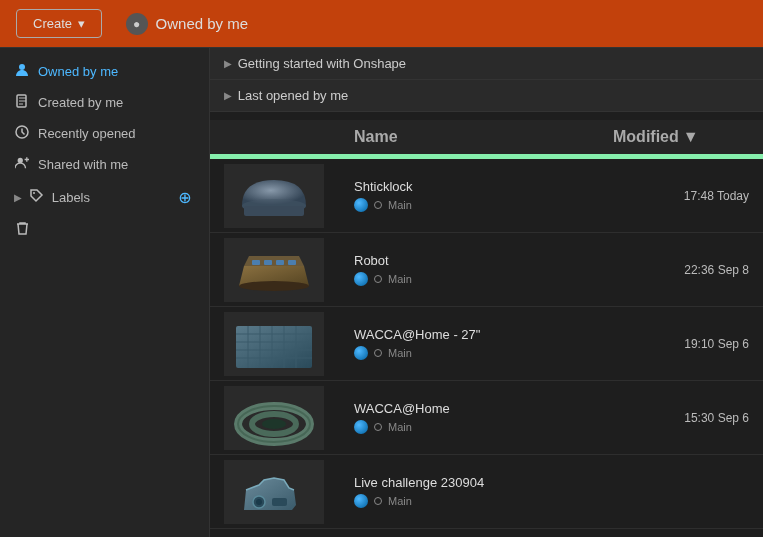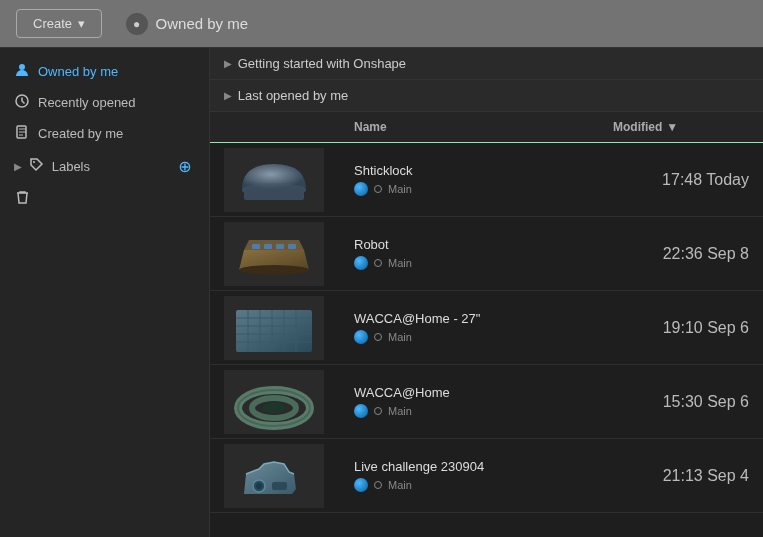--- a/index.html
+++ b/index.html
@@ -10,21 +10,21 @@
       color: #ccc;
       font-family: 'Segoe UI', Arial, sans-serif;
       font-size: 13px;
       overflow: hidden;
       display: flex;
       flex-direction: column;
     }
 
     
     .topbar {
-      background: #737373;
+      background: #c2410c;
       height: 48px;
       display: flex;
       align-items: center;
       padding: 0 16px;
       border-bottom: 1px solid #333;
       flex-shrink: 0;
     }
     .create-btn {
       background: transparent;
       border: 1.5px solid #aaa;
@@ -127,24 +127,25 @@
       font-size: 10px;
       color: #888;
     }
 
     
     .table-header {
       display: grid;
       grid-template-columns: 130px 1fr 160px;
       padding: 8px 14px;
       background: #252525;
-      border-bottom: 1px solid #86efac;
+      border-bottom: 5px solid #86efac;
       color: #aaa;
       font-weight: 600;
-      font-size: 12px;
+      font-size: 16px;
+      margin-top: 8px;
     }
     .table-header .col-modified {
       display: flex;
       align-items: center;
       gap: 4px;
       padding-left: 24px;
     }
 
     .doc-row {
       display: grid;
@@ -188,21 +189,21 @@
     }
     .branch-dot {
       width: 8px; height: 8px;
       border: 1.5px solid #888;
       border-radius: 50%;
       display: inline-block;
       flex-shrink: 0;
     }
     .doc-modified {
       color: #bbb;
-      font-size: 16px;
+      font-size: 12px;
       text-align: right;
     }
 
     
     .thumb-svg {
       width: 100px;
       height: 64px;
     }
   </style>
 </head>
@@ -228,38 +229,48 @@
         <svg width="14" height="14" viewBox="0 0 14 14" fill="#4db8ff">
             <circle cx="7" cy="4" r="3"></circle>
             <path d="M1 13c0-3.3 2.7-6 6-6s6 2.7 6 6"></path>
           </svg>
       </span>
       <span class="si-label" style="color:#4db8ff">Owned by me</span>
     </div>
 
     <div class="sidebar-item">
       <span class="si-icon">
+        <svg width="13" height="14" viewBox="0 0 13 14" fill="#bbb">
+            <rect x="1" y="1" width="9" height="12" rx="1" fill="none" stroke="#bbb" stroke-width="1.5"></rect>
+            <path d="M3 4h7M3 7h7M3 10h4" stroke="#bbb" stroke-width="1"></path>
+          </svg>
+      </span>
+      <span class="si-label">Created by me</span>
+    </div>
+
+    <div class="sidebar-item">
+      <span class="si-icon">
         <svg width="14" height="14" viewBox="0 0 14 14" fill="none" stroke="#bbb" stroke-width="1.5">
             <circle cx="7" cy="7" r="6"></circle>
             <path d="M7 3.5V7l2.5 2.5"></path>
           </svg>
       </span>
       <span class="si-label">Recently opened</span>
     </div>
 
     <div class="sidebar-item">
       <span class="si-icon">
-        <svg width="13" height="14" viewBox="0 0 13 14" fill="#bbb">
-            <rect x="1" y="1" width="9" height="12" rx="1" fill="none" stroke="#bbb" stroke-width="1.5"></rect>
-            <path d="M3 4h7M3 7h7M3 10h4" stroke="#bbb" stroke-width="1"></path>
-          </svg>
-      </span>
-      <span class="si-label">Created by me</span>
-    </div>
-
+        <svg width="14" height="14" viewBox="0 0 16 14" fill="#bbb">
+            <circle cx="6" cy="4" r="3"></circle>
+            <path d="M0 13c0-3.3 2.7-6 6-6s6 2.7 6 6" fill="none" stroke="#bbb" stroke-width="1.5"></path>
+            <path d="M11 3h5M13.5 0.5v5" stroke="#bbb" stroke-width="1.5"></path>
+          </svg>
+      </span>
+      <span class="si-label">Shared with me</span>
+    </div>
 
     <div class="labels-row">
       <span class="si-icon" style="font-size:10px;color:#888;">▶</span>
       <span class="si-icon">
         <svg width="14" height="14" viewBox="0 0 14 14" fill="none" stroke="#bbb" stroke-width="1.5">
             <path d="M1 1h6l5 5-6 6-5-5V1z"></path>
             <circle cx="4" cy="4" r="1" fill="#bbb" stroke="none"></circle>
           </svg>
       </span>
       <span class="si-label">Labels</span>
@@ -445,17 +456,16 @@
         </svg>
       </div>
       <div class="doc-info">
         <div class="doc-name">Live challenge 230904</div>
         <div class="doc-meta">
           <span class="globe-icon"></span>
           <span class="branch-dot"></span>
           <span>Main</span>
         </div>
       </div>
-      <div class="doc-modified">21:13 Sep 4</div>
     </div>
 
   </div>
 </div>
 
 </body></html>

